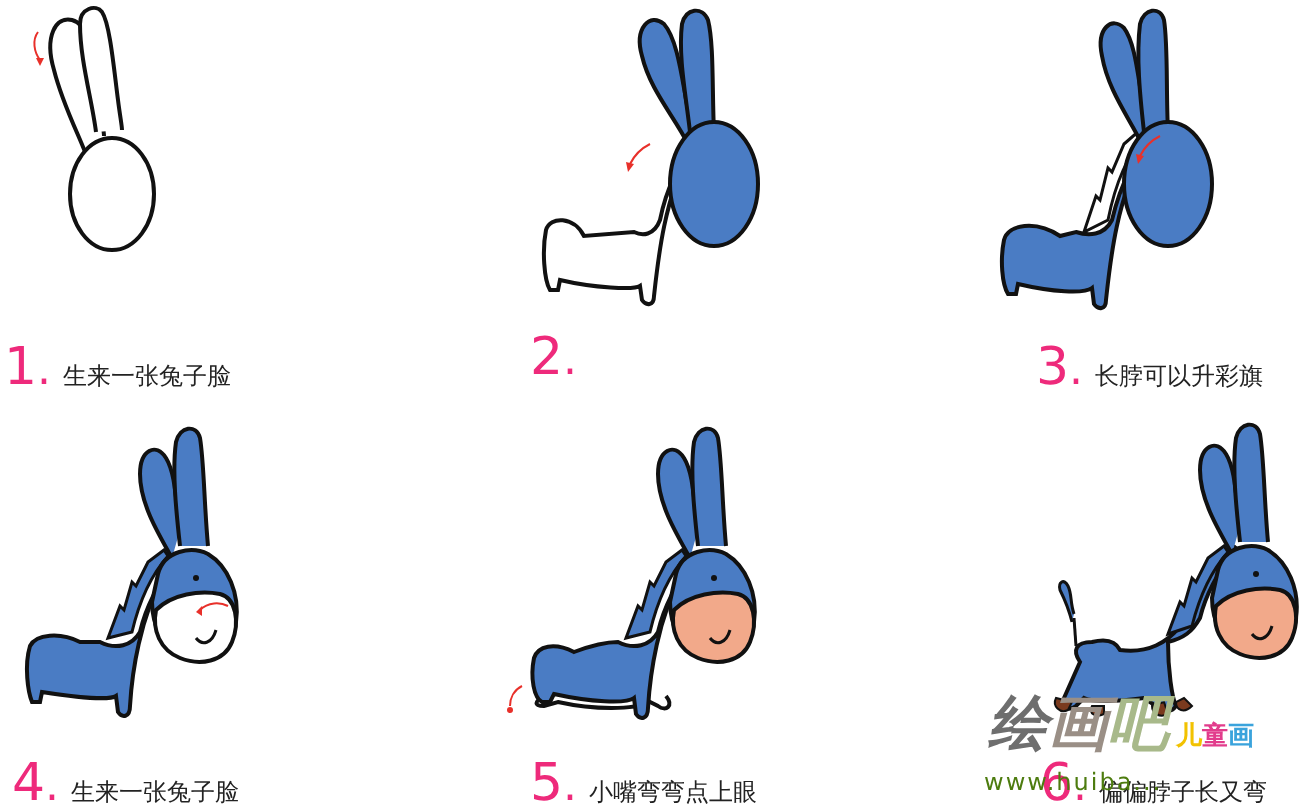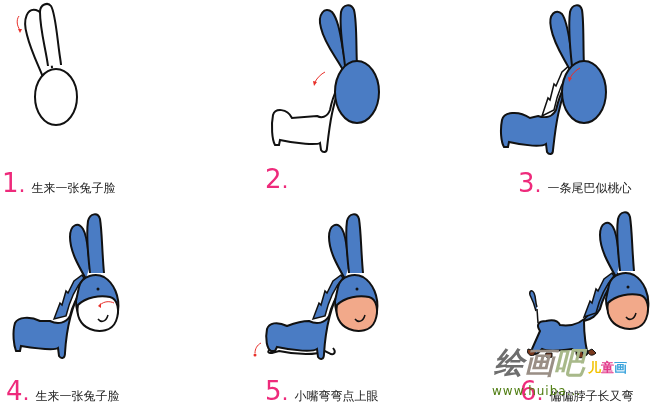--- a/index.html
+++ b/index.html
@@ -55,21 +55,21 @@
     <path d="M108,116 L114,98 L116,100 L120,84 L122,86 L128,72 L136,65 L138,68 C130,78 124,90 120,110 Z" fill="#fff" stroke="#111" stroke-width="1.5"></path>
     <path d="M137,72 C130,58 120,45 117,28 C114,14 122,8 128,14 C134,22 135,40 138,55" fill="#4a7cc4" stroke="#111" stroke-width="2"></path>
     <path d="M138,66 C136,48 134,28 136,12 C138,4 146,3 148,10 C150,22 149,45 150,66" fill="#4a7cc4" stroke="#111" stroke-width="2"></path>
     <ellipse cx="150" cy="92" rx="22" ry="31" fill="#4a7cc4" stroke="#111" stroke-width="2"></ellipse>
     <path d="M146,68 C142,70 138,74 136,78" fill="none" stroke="#e8302a" stroke-width="1"></path>
     <polygon points="134,77 138,78 135,82" fill="#e8302a"></polygon>
   </svg>
   <div class="caption" style="left:84px;top:166px;">
     <span class="step-num">3</span>
     <span class="step-dot">.</span>
-    <span class="step-text">一条尾巴似桃心</span>
+    <span class="step-text">长脖可以升彩旗</span>
   </div>
 </div>
 
 <div class="panel" style="left:0;top:201px;">
   <svg width="216" height="200">
     <path d="M40,120 C30,115 18,116 15,122 C12,132 14,145 16,150 L20,150 L21,145 C40,148 55,149 58,147 L59,155 C61,158 65,158 65,152 C66,135 70,108 82,86 L88,78 C82,88 74,98 70,115 C66,122 58,124 50,120 Z" fill="#4a7cc4" stroke="#111" stroke-width="2"></path>
     <path d="M54,118 L60,102 L62,104 L66,90 L68,92 L74,80 L82,74 L84,77 C76,86 70,98 66,115 Z" fill="#4a7cc4" stroke="#111" stroke-width="1.5"></path>
     <path d="M86,78 C78,64 70,50 70,36 C70,24 78,20 83,28 C88,36 88,52 90,64" fill="#4a7cc4" stroke="#111" stroke-width="2"></path>
     <path d="M90,72 C88,54 86,34 88,20 C90,12 98,11 100,18 C102,30 102,50 104,72" fill="#4a7cc4" stroke="#111" stroke-width="2"></path>
     <path d="M79,86 C82,74 96,72 104,76 C114,82 120,96 118,110 C116,125 104,132 92,128 C82,124 76,112 76,100 Z" fill="#4a7cc4" stroke="#111" stroke-width="2"></path>

